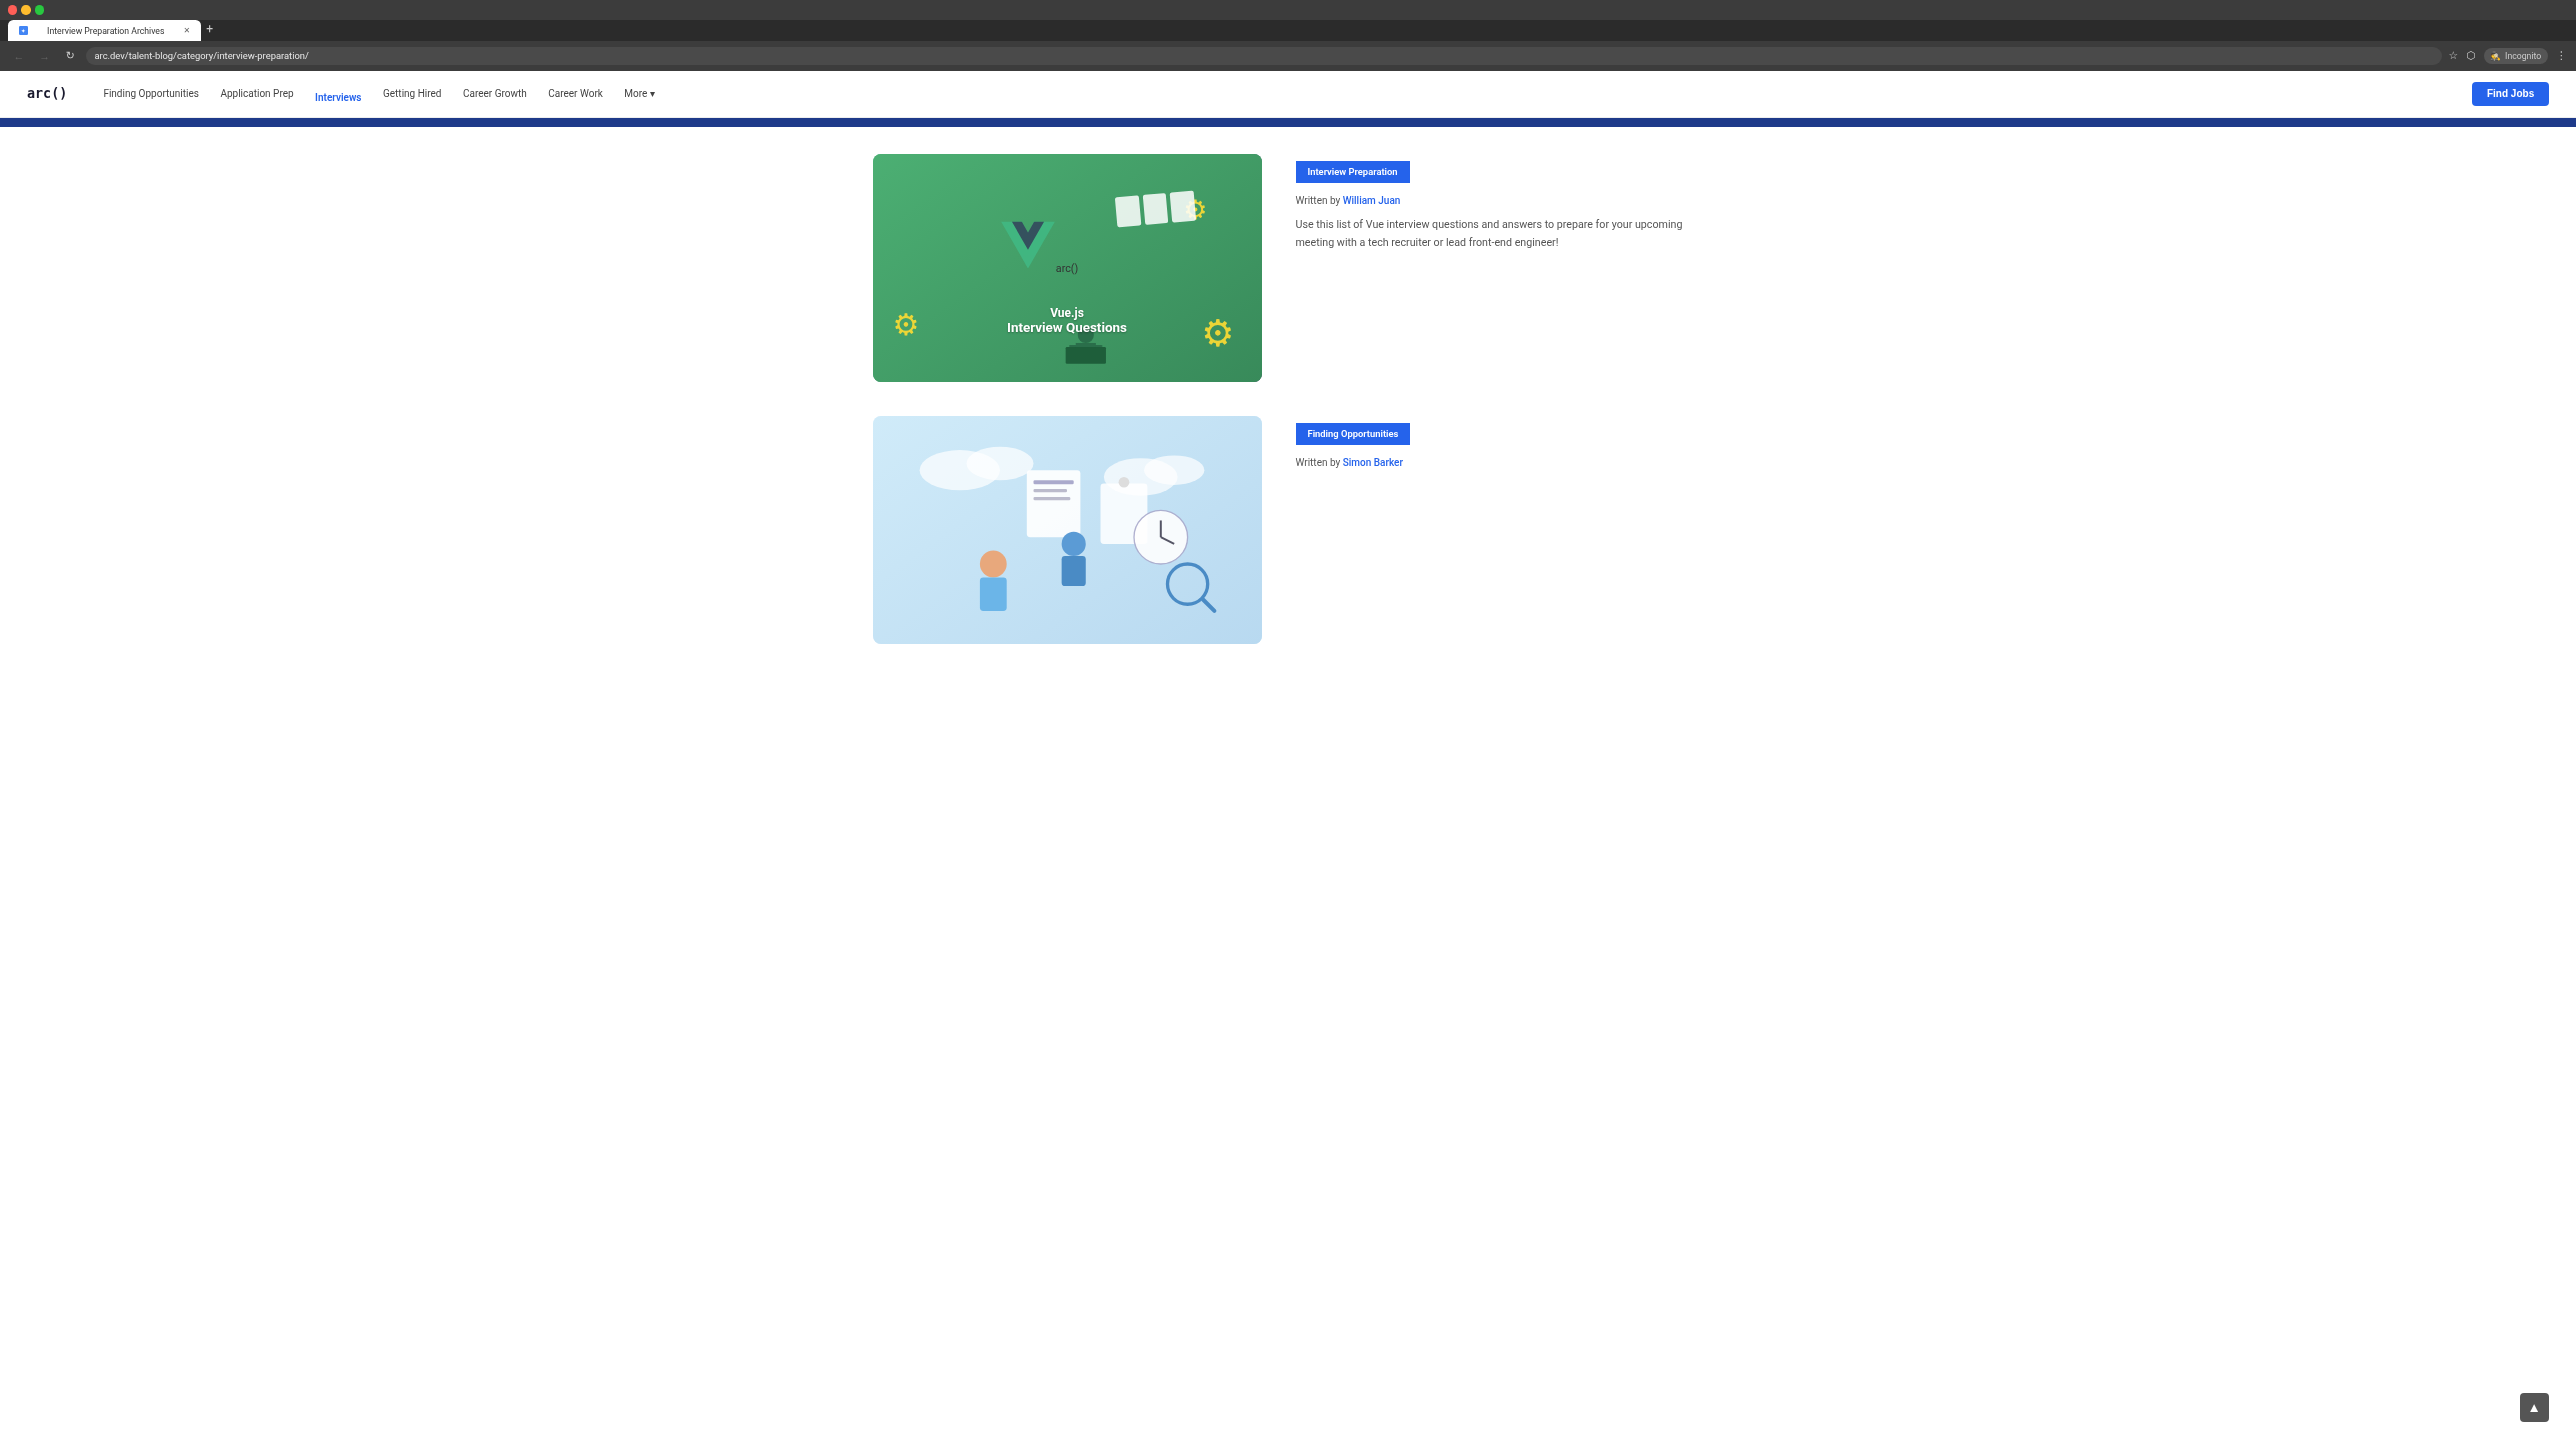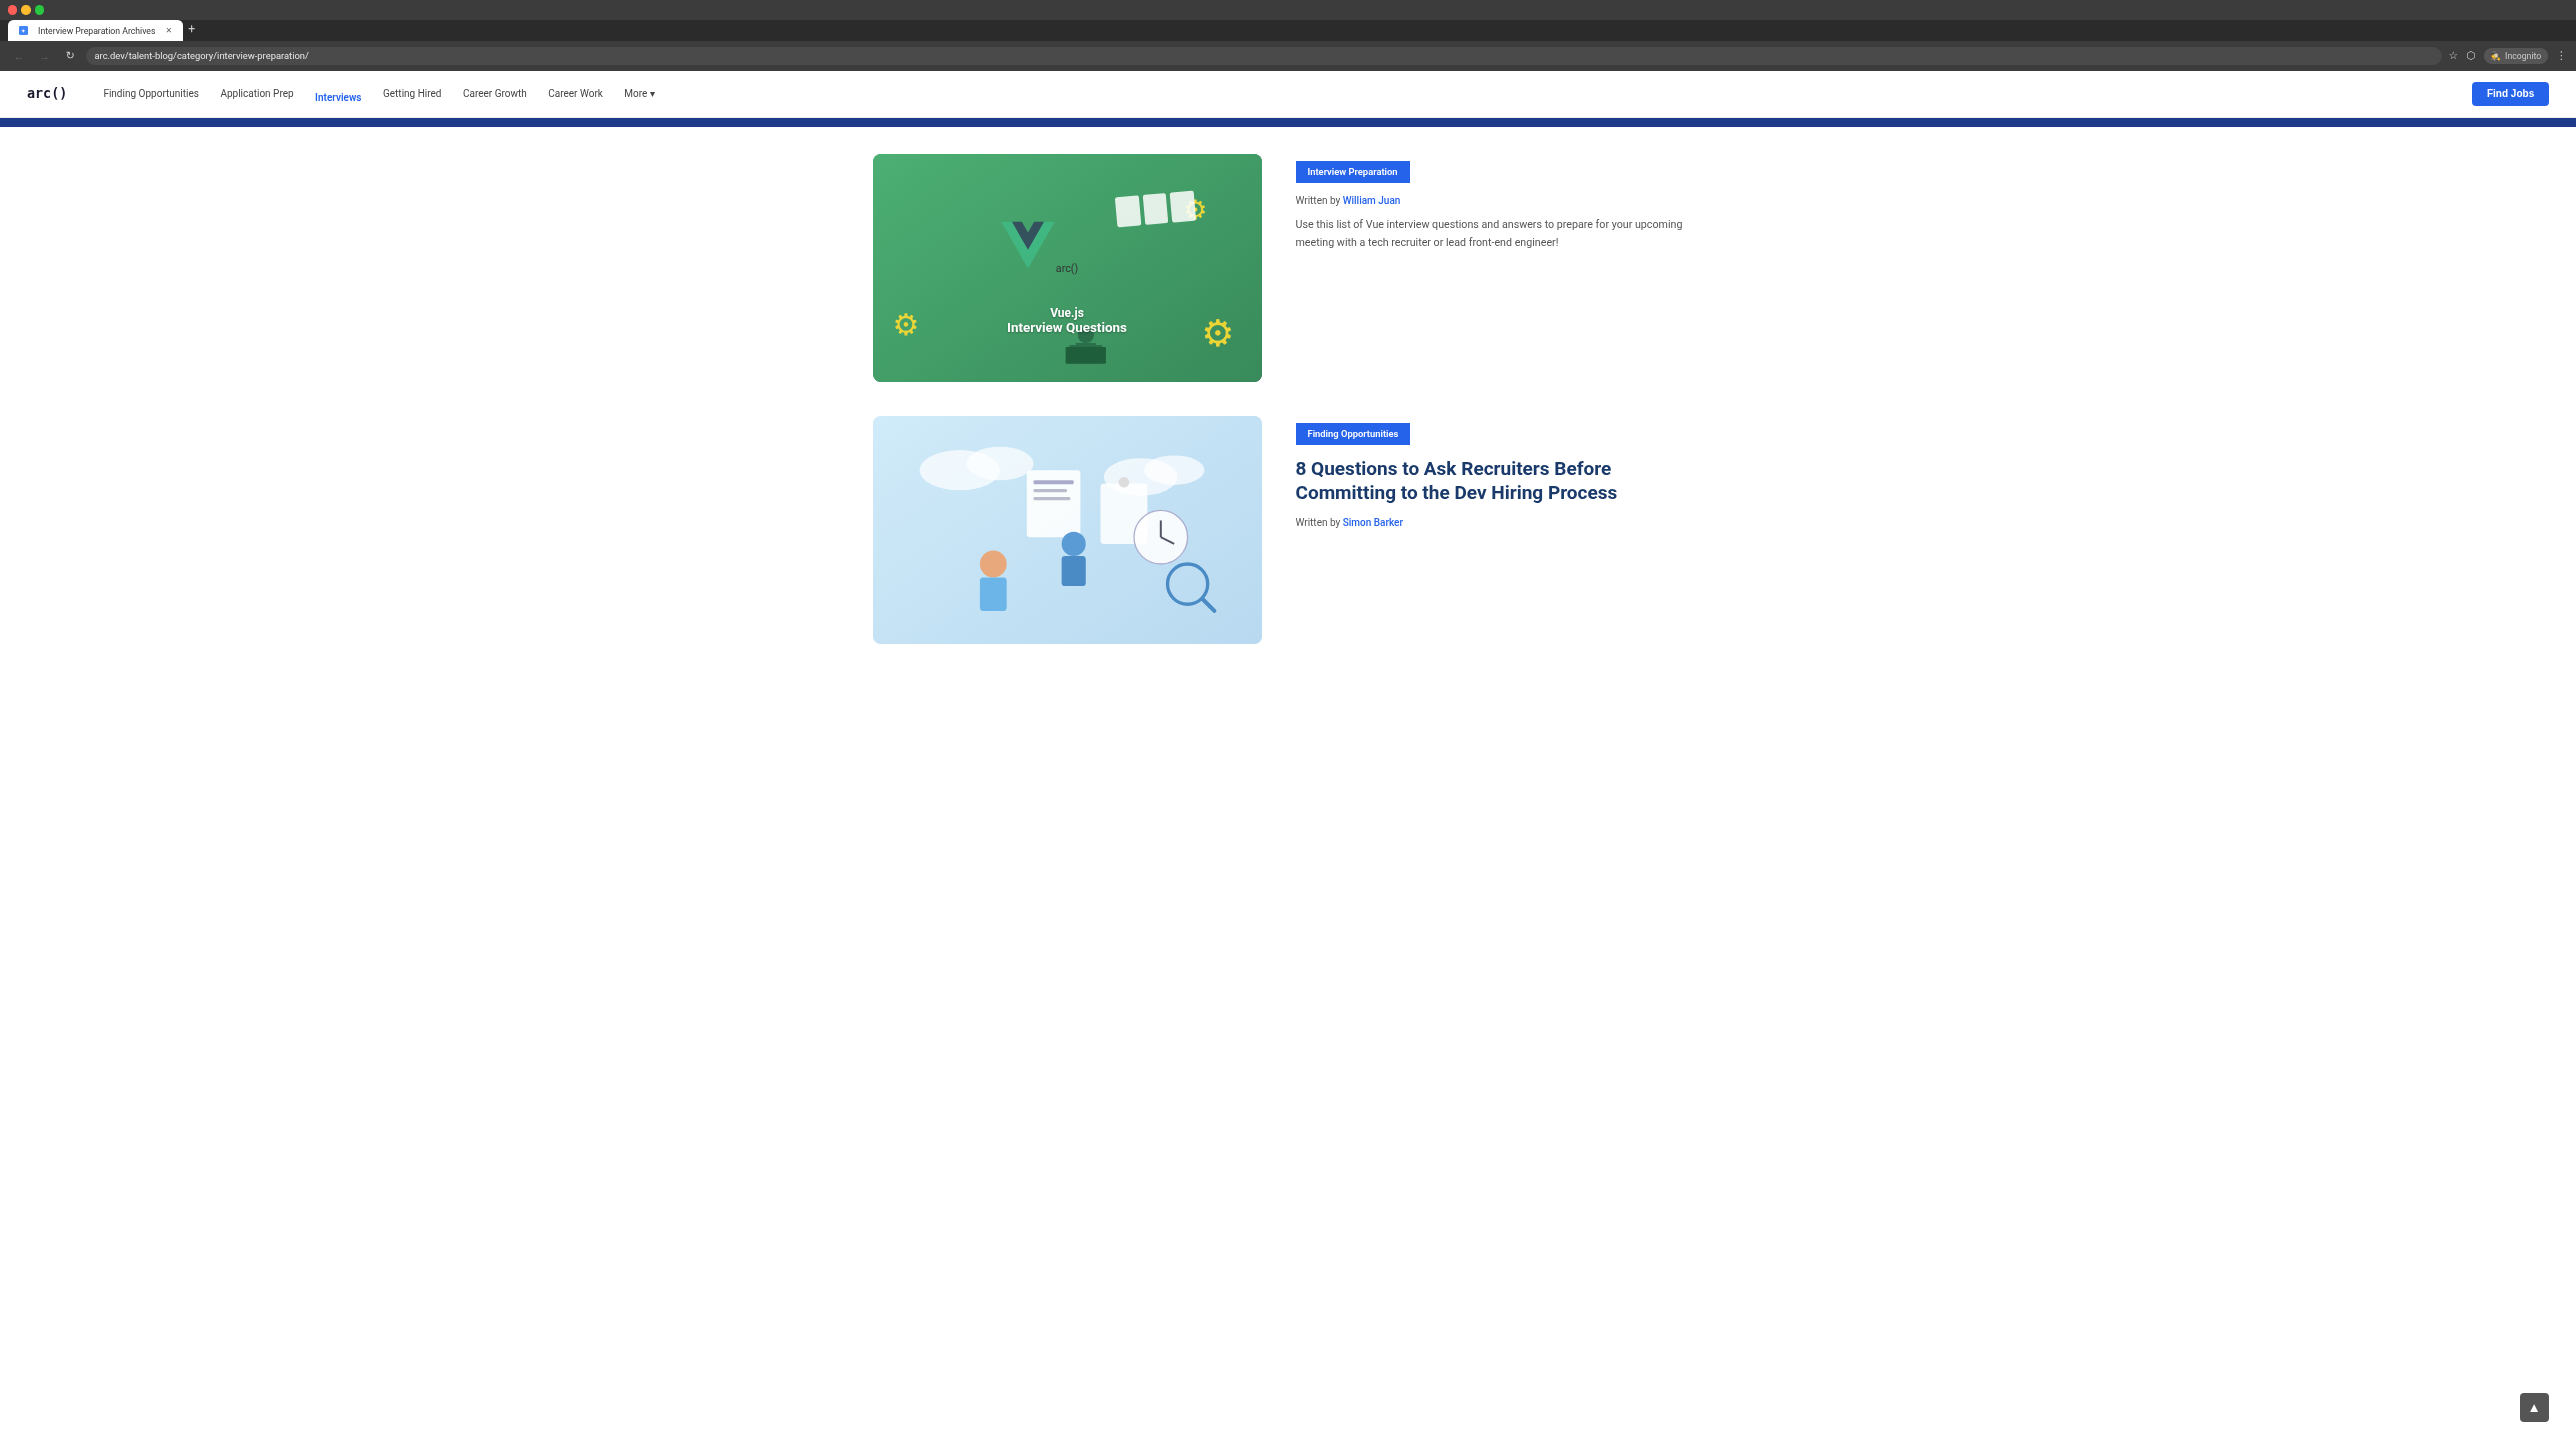--- a/index.html
+++ b/index.html
@@ -7,21 +7,21 @@
 
     
     .browser-chrome { background: #2b2b2b; width: 100%; }
     .browser-titlebar { display: flex; align-items: center; padding: 5.4px 8px; gap: 5.4px; background: #3c3c3c; }
     .browser-controls { display: flex; gap: 4px; align-items: center; }
     .browser-btn { width: 9.4px; height: 9.4px; border-radius: 50%; border: none; cursor: pointer; }
     .browser-btn.close { background: #ff5f57; }
     .browser-btn.minimize { background: #febc2e; }
     .browser-btn.maximize { background: #28c840; }
     .tab-bar { display: flex; align-items: flex-end; padding: 0 8px; background: #2b2b2b; }
-    .tab { display: flex; align-items: center; gap: 10px; padding: 5.4px 10.7px; background: #fff; border-radius: 5.4px 5.4px 0 0; font-size: 8.7px; color: #333; min-width: 134px; }
+    .tab { display: flex; align-items: center; gap: 19px; padding: 5.4px 10.7px; background: #fff; border-radius: 5.4px 5.4px 0 0; font-size: 8.7px; color: #333; min-width: 134px; }
     .tab-favicon { width: 9.4px; height: 9.4px; background: #4285f4; border-radius: 1.3px; font-size: 6px; display: flex; align-items: center; justify-content: center; color: #fff; }
     .tab-close { margin-left: auto; color: #666; cursor: pointer; font-size: 8px; }
     .tab-new { color: #ccc; font-size: 12px; margin-left: 5.4px; cursor: pointer; align-self: center; margin-bottom: 2.7px; }
 
     .browser-toolbar { display: flex; align-items: center; gap: 6.7px; padding: 5.4px 9.4px; background: #3c3c3c; }
     .nav-btn { background: none; border: none; color: #ccc; font-size: 10.7px; cursor: pointer; width: 19px; height: 19px; display: flex; align-items: center; justify-content: center; border-radius: 50%; }
     .nav-btn.disabled { color: #666; cursor: default; }
     .address-bar { flex: 1; display: flex; align-items: center; background: #4a4a4a; border-radius: 13.4px; padding: 3.4px 8px; gap: 5.4px; }
     .address-text { flex: 1; color: #e8e8e8; font-size: 9.4px; }
     .toolbar-icons { display: flex; align-items: center; gap: 8px; color: #ccc; font-size: 10.7px; }
@@ -210,21 +210,20 @@
             <circle cx="130" cy="200" r="20" fill="#e8a87c"></circle>
             <rect x="110" y="220" width="40" height="50" rx="5" fill="#6bb5e8"></rect>
 
             <circle cx="420" cy="230" r="30" fill="none" stroke="#4a8bc5" stroke-width="5"></circle>
             <line x1="443" y1="253" x2="460" y2="270" stroke="#4a8bc5" stroke-width="6" stroke-linecap="round"></line>
           </svg>
         </div>
       </div>
       <div class="article-info">
         <span class="category-badge">Finding Opportunities</span>
-        <h2 class="article-title">8 Questions to Ask Recruiters Before Committing to the Dev Hiring Process</h2>
         <p class="article-author">
           <span>Written by </span><a href="#">Simon Barker</a>
         </p>
       </div>
     </article>
 
   </main>
 </div>
 
 <div class="scroll-top">

